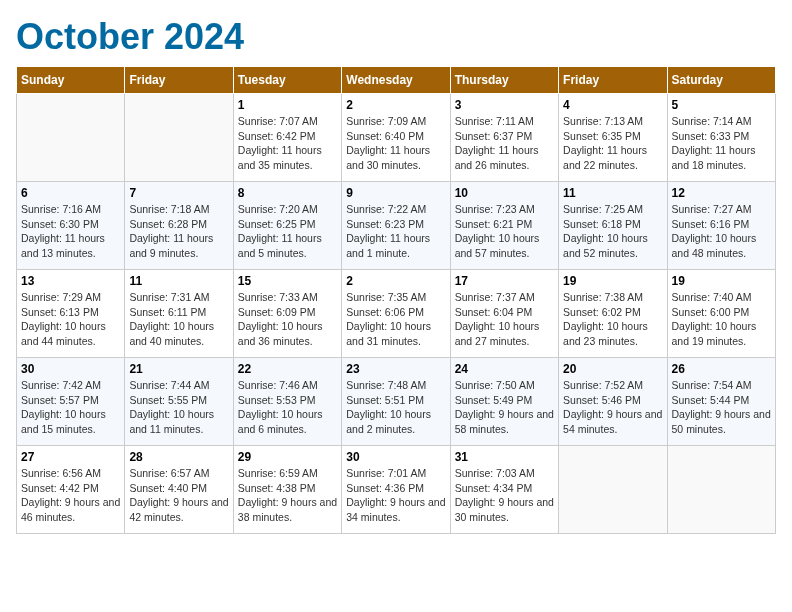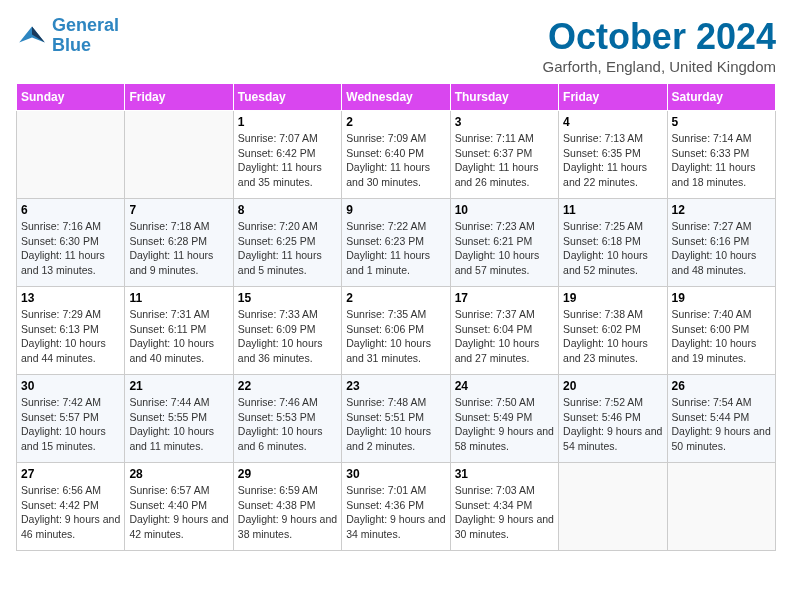--- a/index.html
+++ b/index.html
@@ -45,21 +45,21 @@
     .location {
       font-size: 15px;
       color: #555;
     }
     .calendar {
       width: 100%;
       border-collapse: collapse;
       font-size: 11px;
     }
     .calendar th {
-      background: #d946ef;
+      background: #a16207;
       color: #fff;
       padding: 6px 4px;
       text-align: left;
       font-size: 12px;
       border: 1px solid #fff;
     }
     .calendar td {
       border: 1px solid #ccc;
       vertical-align: top;
       padding: 4px;
@@ -82,33 +82,22 @@
       line-height: 1.4;
     }
     .empty-cell {
       background: #f9f9f9 !important;
     }
   </style>
 </head>
 <body>
 
 <div class="header">
-  <div class="logo">
-    <svg class="logo-bird" viewBox="0 0 40 40">
-      <polygon points="20,8 36,28 20,22 4,28" fill="#2e86c1"></polygon>
-      <polygon points="20,8 36,28 20,18" fill="#1a3a5c"></polygon>
-    </svg>
-    <div class="logo-text">
-      <div><span>General</span></div>
-      <div style="color:#2e86c1">Blue</div>
-    </div>
-  </div>
   <div class="title-block">
     <div class="month-title">October 2024</div>
-    <div class="location">Garforth, England, United Kingdom</div>
   </div>
 </div>
 
 <table class="calendar">
   <thead>
     <tr id="weekday-header">
         <th>Sunday</th>
         <th>Friday</th>
         <th>Tuesday</th>
         <th>Wednesday</th>

